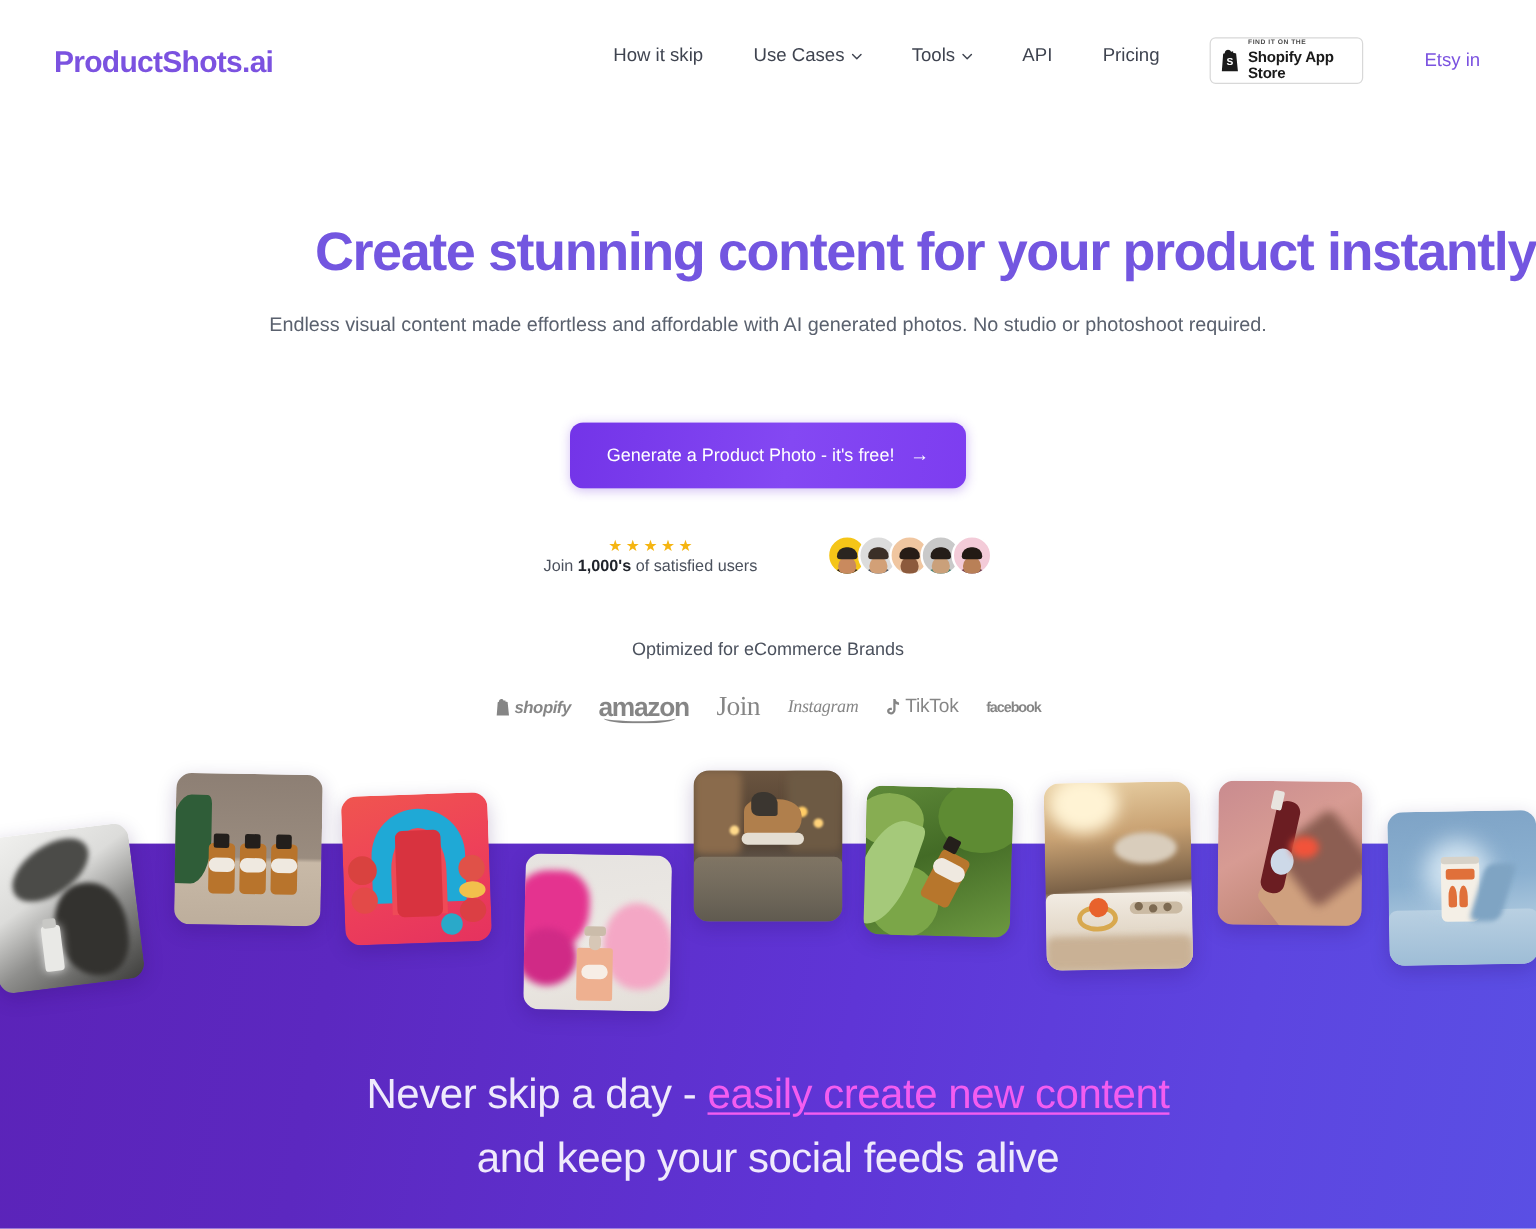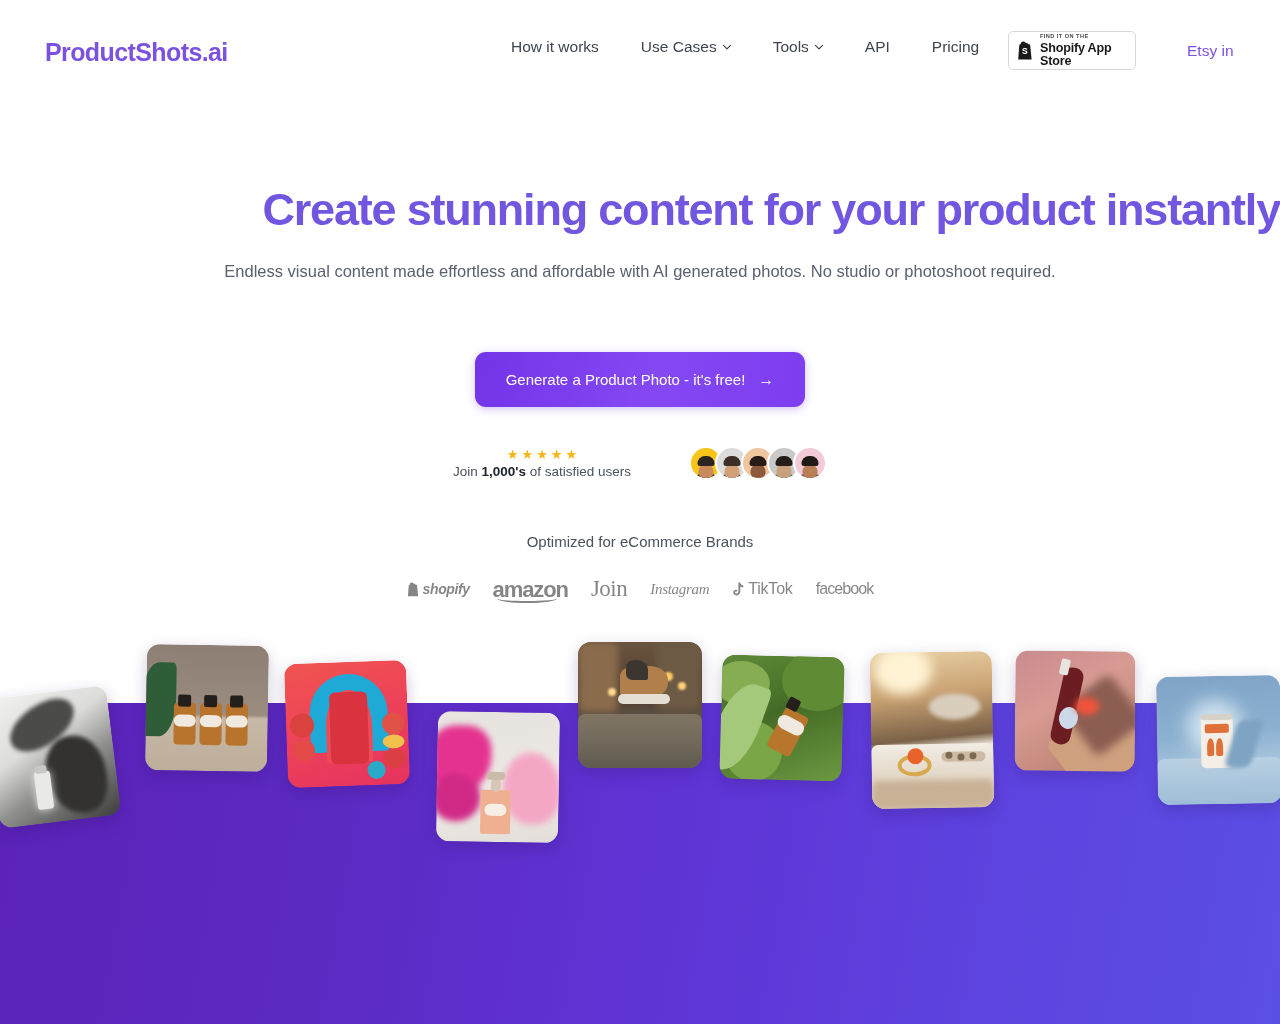--- a/index.html
+++ b/index.html
@@ -115,21 +115,21 @@
     position:absolute; top:576px; left:0; width:1280px;
     display:flex; align-items:center; justify-content:center; gap:23px;
     filter:grayscale(1); opacity:.62;
   }
   .brand { display:flex; align-items:center; gap:3px; color:#3c3c3c; }
   .b-shopify { font-size:14px; font-weight:bold; font-style:italic; letter-spacing:-.4px; }
   .b-amazon { font-size:22px; font-weight:bold; letter-spacing:-1.1px; position:relative; top:1px; }
   .b-etsy { font-family:"Liberation Serif", serif; font-size:23px; letter-spacing:-.5px; }
   .b-instagram { font-family:"Liberation Serif", serif; font-style:italic; font-size:15px; letter-spacing:-.3px; }
   .b-tiktok { font-size:16px; font-weight:normal; letter-spacing:-.2px; }
-  .b-facebook { font-size:16px; font-weight:normal; letter-spacing:-.9px; }
+  .b-facebook { font-size:12px; font-weight:bold; letter-spacing:-.9px; }
   .shopify-mini { width:13px; height:15px; }
   .tiktok-note { width:13px; height:14px; }
   .amazon-swoosh {
     position:absolute; left:4px; bottom:-1px; width:60px; height:9px;
     border-bottom:2px solid #3c3c3c; border-radius:0 0 50% 50%;
   }
 
   
   .purple {
     position:absolute; left:0; top:703px; width:1280px; height:321px;
@@ -163,21 +163,21 @@
 <body>
 
 <div class="page">
 
   <div class="header">
 
     <div class="logo">ProductShots.ai</div>
 
     <div class="nav">
       <div class="nav-item">
-        <span>How it works</span>
+        <span>How it skip</span>
       </div>
       <div class="nav-item">
         <span>Use Cases</span>
         <span class="chev">
           <svg width="10" height="10" viewBox="0 0 10 10">
               <path d="M1.5 3.4 L5 6.9 L8.5 3.4" fill="none" stroke="#3f4450" stroke-width="1.2" stroke-linecap="round" stroke-linejoin="round"></path>
             </svg>
         </span>
       </div>
       <div class="nav-item">
@@ -411,14 +411,18 @@
         <div class="pill" style="left:44px;top:40px;width:32px;height:52px;border-radius:5px;background:#f4efe6;"></div>
         <div class="pill" style="left:44px;top:38px;width:32px;height:6px;border-radius:3px;background:#d7d2c8;"></div>
         <div class="pill" style="left:48px;top:48px;width:24px;height:9px;border-radius:2px;background:#e0703a;"></div>
         <div class="pill" style="left:50px;top:62px;width:7px;height:18px;border-radius:50% 50% 2px 2px;background:#e0703a;"></div>
         <div class="pill" style="left:59px;top:62px;width:7px;height:18px;border-radius:50% 50% 2px 2px;background:#e0703a;"></div>
         <div class="pill" style="left:74px;top:44px;width:26px;height:48px;background:#7fa4c3;transform:skewX(-18deg);filter:blur(2px);"></div>
       </div>
     </div>
   </div>
 
+  <div class="tagline">
+    <span><span>Never skip a day - </span><span class="hl">easily create new content</span></span><br>
+    <span>and keep your social feeds alive</span>
+  </div>
 
 </div>
 
 </body></html>

